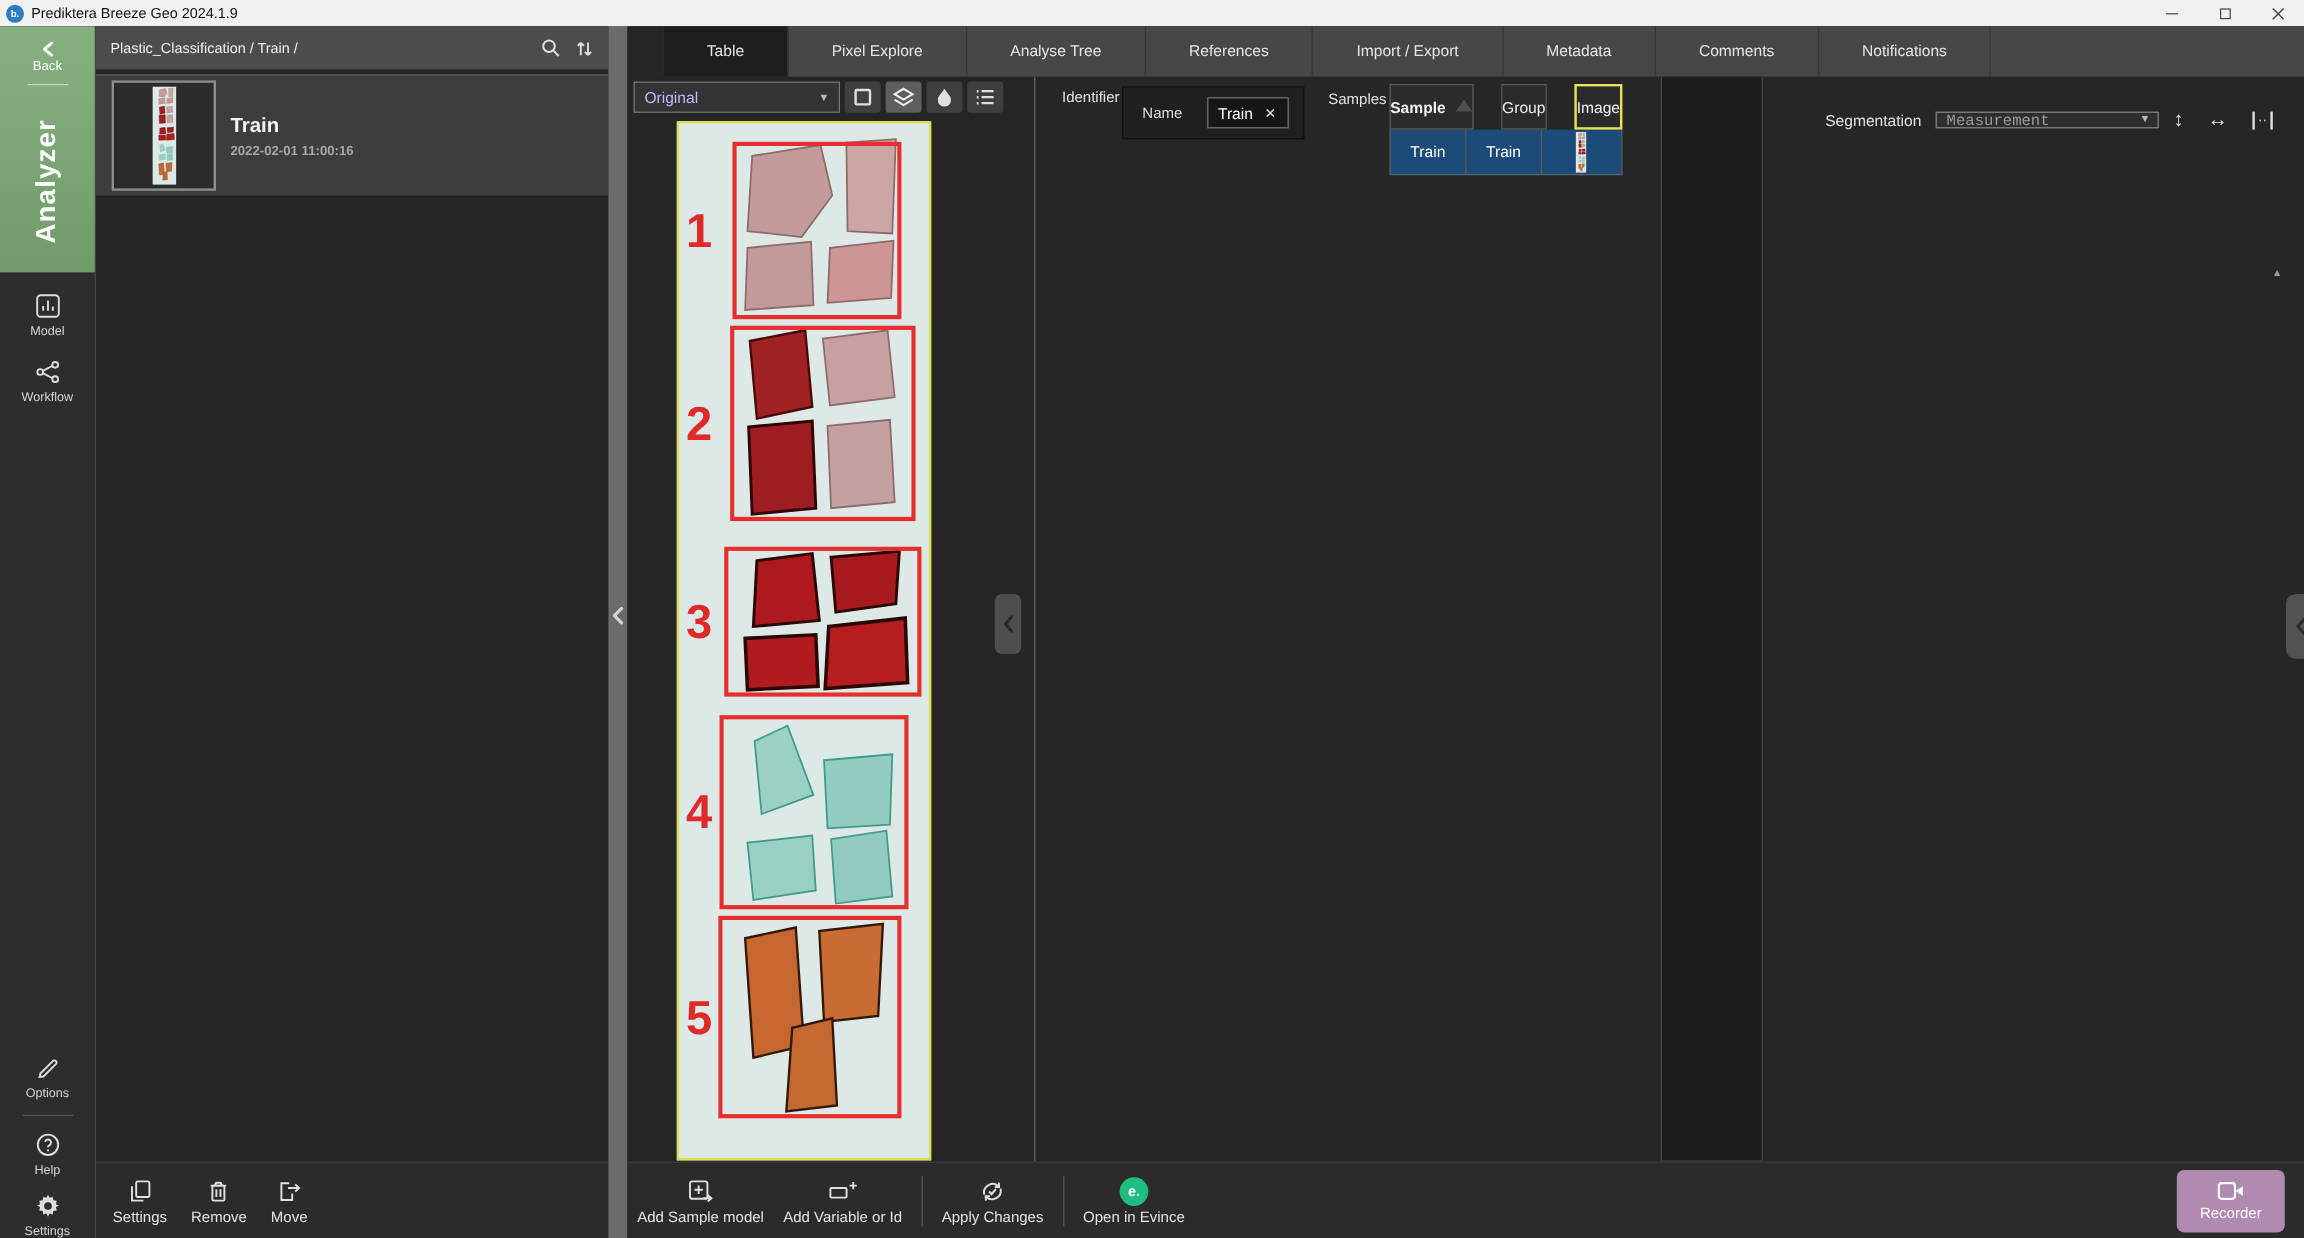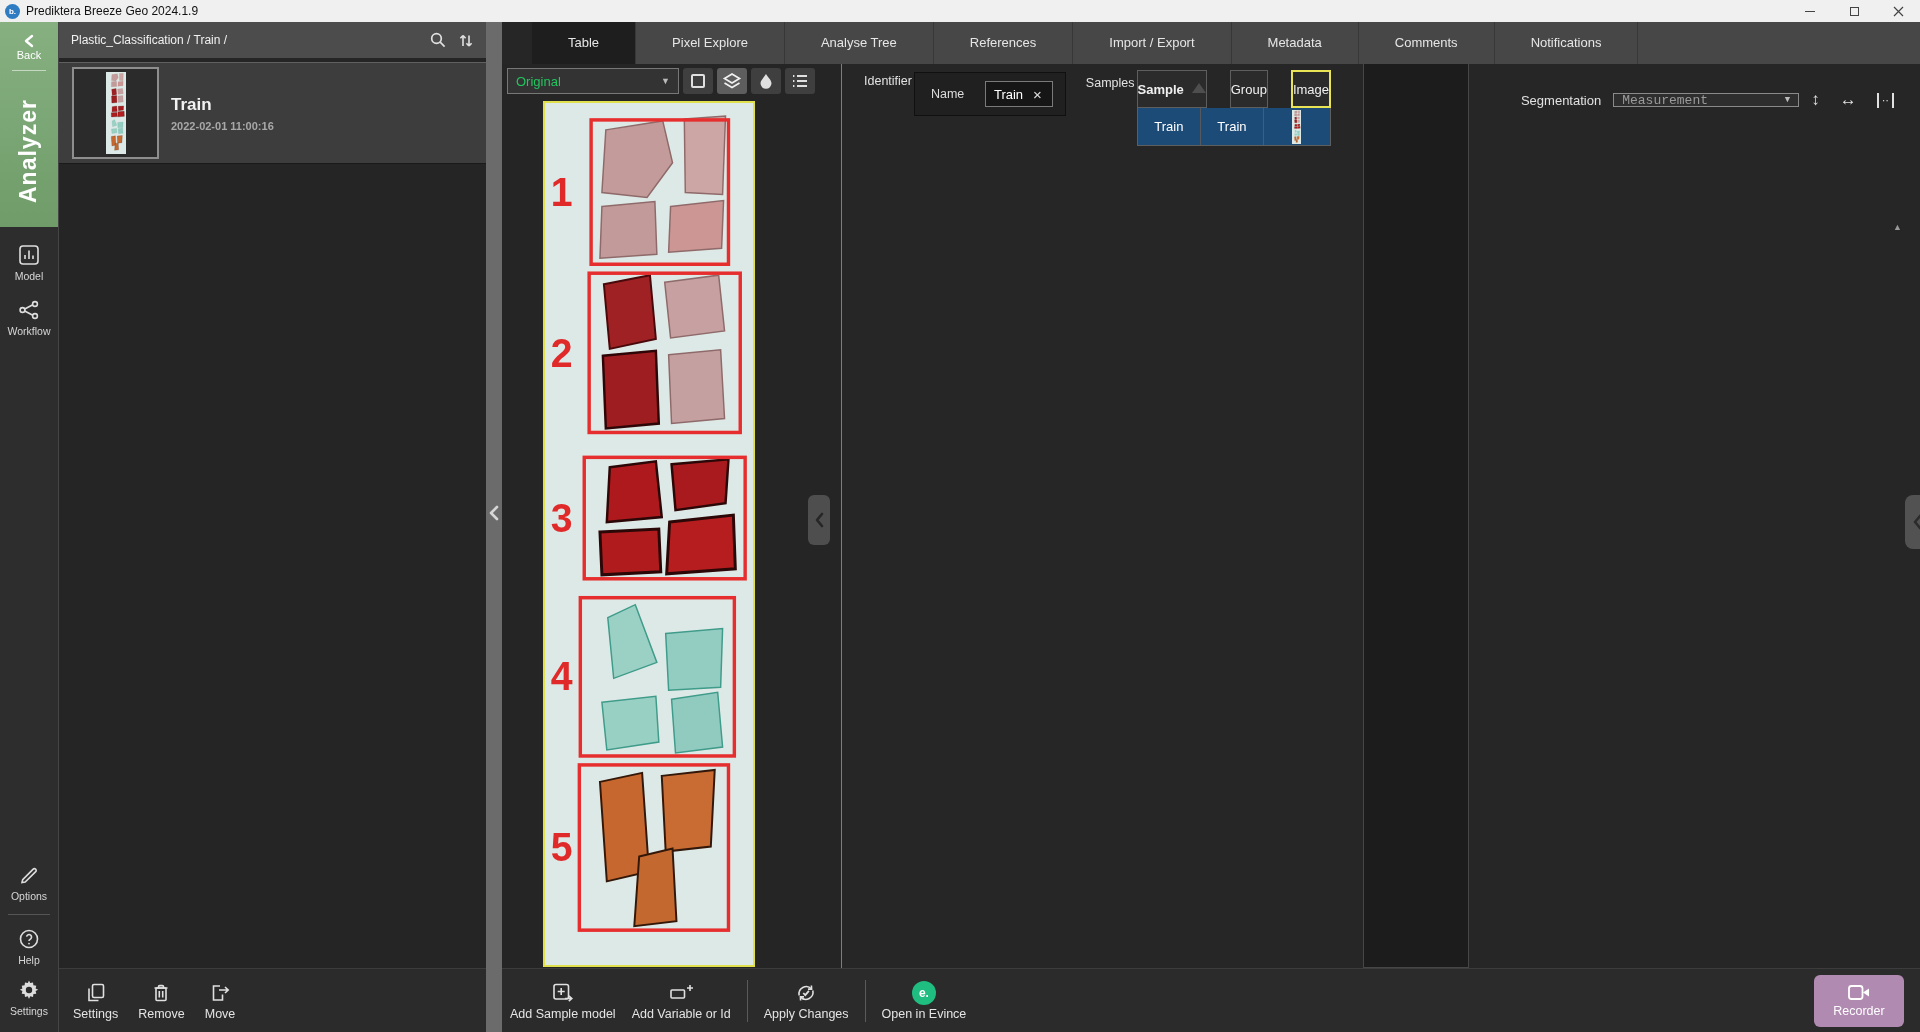--- a/index.html
+++ b/index.html
@@ -14,33 +14,33 @@
                  margin: 0 6px 0 5px; flex: none; }
   .win-controls { margin-left: auto; display: flex; height: 100%; }
   .win-btn { width: 44px; height: 100%; display: flex; align-items: center; justify-content: center; color: #444; }
   .glyph-min { display: block; width: 10px; border-bottom: 1px solid #444; }
   .glyph-max { display: block; width: 9px; height: 9px; border: 1px solid #444; }
 
   
   .app { position: absolute; top: 22px; left: 0; right: 0; bottom: 0; display: flex; }
 
   
-  .nav-rail { width: 59px; flex: none; background: #2d2d2d; border-right: 1px solid #454545;
+  .nav-rail { width: 80px; flex: none; background: #2d2d2d; border-right: 1px solid #454545;
               display: flex; flex-direction: column; }
   .nav-green { height: 205px; background: linear-gradient(#87b081, #6f9c69); display: flex; flex-direction: column;
                align-items: center; color: #fff; flex: none; }
   .back-chevron { margin-top: 12px; }
   .back-label { font-size: 11px; margin-top: 1px; }
   .green-divider { width: 34px; height: 1px; background: #c6d8c3; margin: 9px 0 4px; }
   .analyzer-label { flex: 1; display: flex; align-items: center; justify-content: center;
                     writing-mode: vertical-rl; transform: rotate(180deg);
                     font-size: 23px; font-weight: bold; letter-spacing: 1px; padding-left: 2px; }
   .nav-item { margin-top: 16px; display: flex; flex-direction: column; align-items: center; gap: 3px;
               color: #d6d6d6; font-size: 10.5px; cursor: default; }
-  .nav-bottom { margin-top: auto; padding-bottom: 15px; }
+  .nav-bottom { margin-top: auto; padding-bottom: 0; }
   .nav-bottom .nav-item { margin-top: 12px; }
   .nav-bottom-divider { width: 42px; height: 1px; background: #555; margin: 12px auto 0; }
 
   
   .file-panel { width: 427px; flex: none; display: flex; flex-direction: column; background: #262626; }
   .file-header { height: 36px; flex: none; background: #4c4c4c; display: flex; align-items: center; padding: 0 12px; }
   .breadcrumb { font-size: 12px; color: #f0f0f0; }
   .file-header-icons { margin-left: auto; display: flex; gap: 11px; align-items: center; }
   .file-list { flex: 1; background: #252525; padding-top: 4px; overflow: hidden; }
   .file-item { height: 102px; background: #3d3d3d; border-top: 1px solid #606060; border-bottom: 1px solid #1a1a1a;
@@ -67,21 +67,21 @@
   .tab.active { background: #1e1e1e; }
   .tabbar-rest { flex: 1; background: #474747; }
 
   .content { flex: 1; display: flex; min-height: 0; }
 
   
   .viewer { width: 340px; flex: none; background: #252525; border-right: 1px solid #7d7d7d; position: relative; }
   .viewer-toolbar { position: absolute; top: 4px; left: 5px; display: flex; gap: 4px; align-items: center; }
   .layer-select { width: 172px; height: 26px; background: #333; border: 1px solid #777; display: flex;
                   align-items: center; padding: 0 8px; }
-  .layer-select-value { flex: 1; font-size: 13px; color: #22c55e; }
+  .layer-select-value { flex: 1; font-size: 13px; color: #c4b5fd; }
   .caret { font-size: 9px; color: #bbb; }
   .view-btn { width: 30px; height: 26px; background: #3f3f3f; border-radius: 3px; display: flex;
               align-items: center; justify-content: center; }
   .view-btn.active { background: #5e5e5e; }
   .strip-wrap { position: absolute; left: 41px; top: 37px; width: 212px; height: 866px;
                 border: 2px solid #dfe04c; background: #dde9e6; }
   .strip-wrap svg.strip-main { position: absolute; inset: 0; width: 208px; height: 862px; }
   .viewer-collapse { position: absolute; right: 11px; top: 431px; width: 22px; height: 50px; background: #4e4e4e;
                      border-radius: 6px; display: flex; align-items: center; justify-content: center; }
 

